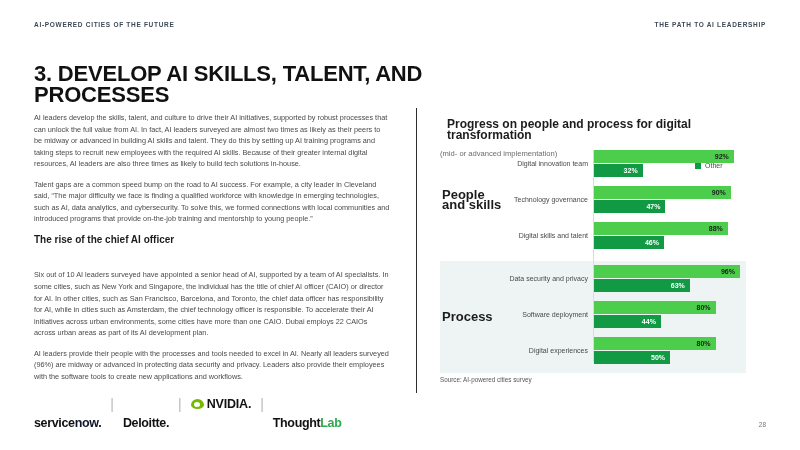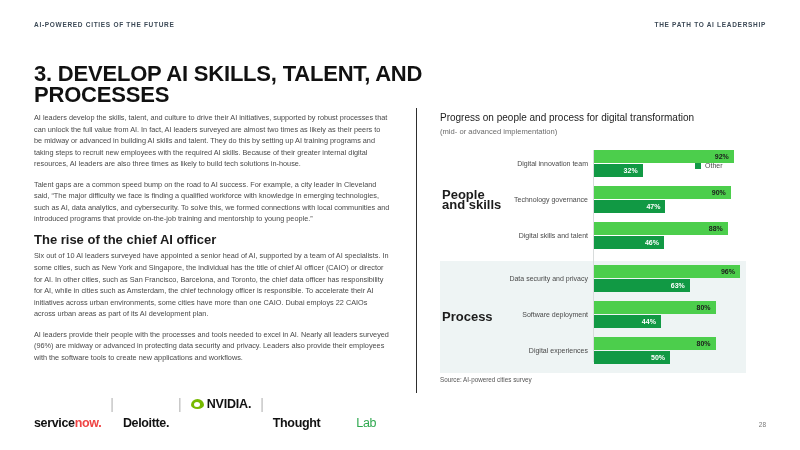--- a/index.html
+++ b/index.html
@@ -57,50 +57,50 @@
     width: 356px;
   }
   .para {
     font-size: 7.3px;
     line-height: 11.55px;
     color: #4a4a4a;
     margin: 0 0 9px 0;
     text-align: left;
   }
   .subhead {
-    font-size: 13px;
+    font-size: 10px;
     line-height: 11.5px;
     font-weight: 700;
     color: #1c1c1c;
-    margin: 0 0 5px 0;
+    margin: 0 0 24px 0;
   }
 
   
   .divider {
     position: absolute;
     left: 416px;
     top: 108px;
     width: 1px;
     height: 285px;
     background: #2e2e2e;
   }
 
   
   .chart-panel {
     position: absolute;
     left: 440px;
     top: 112px;
     width: 330px;
   }
   .chart-title {
-    font-size: 10px;
-    font-weight: 400;
+    font-size: 12px;
+    font-weight: 700;
     color: #1c1c1c;
     line-height: 11px;
-    margin: 0;
+    margin: 7px;
   }
   .chart-subtitle {
     font-size: 7.6px;
     color: #6b6b6b;
     line-height: 11px;
     margin: 3px 0 0 0;
   }
 
   
   .legend {
@@ -222,39 +222,39 @@
     display: flex;
     align-items: baseline;
     white-space: nowrap;
     margin-top: 38px;
   }
   .logo-sep {
     color: #b9b9b9;
     font-size: 14px;
     font-weight: 300;
   }
-  .sn-green { color: #ef4444; text-align: right; }
+  .sn-green { color: #0f172a; text-align: right; }
   .nv-wrap { display: flex; align-items: center; gap: 3px; }
   .nv-eye {
     width: 13px; height: 10px;
     background: #76b900;
     border-radius: 50% 50% 50% 50% / 60% 60% 40% 40%;
     position: relative;
     flex: 0 0 auto;
   }
   .nv-eye::after{
     content:"";
     position:absolute;
     left:3px; top:2.5px;
     width:6px;height:5px;
     background:#ffffff;
     border-radius:50%;
   }
   .nv-name { font-size: 12.5px; font-weight: 700; letter-spacing: -0.2px; color:#111;text-align:center; }
-  .tl-lab { color: #2fa84f; font-weight: 400; padding-left: 36px; }
+  .tl-lab { color: #2fa84f; font-weight: 700; }
 
   .page-number {
     position: absolute;
     right: 34px;
     bottom: 22px;
     font-size: 6.5px;
     color: #777777;
   }
 </style>
 </head>

